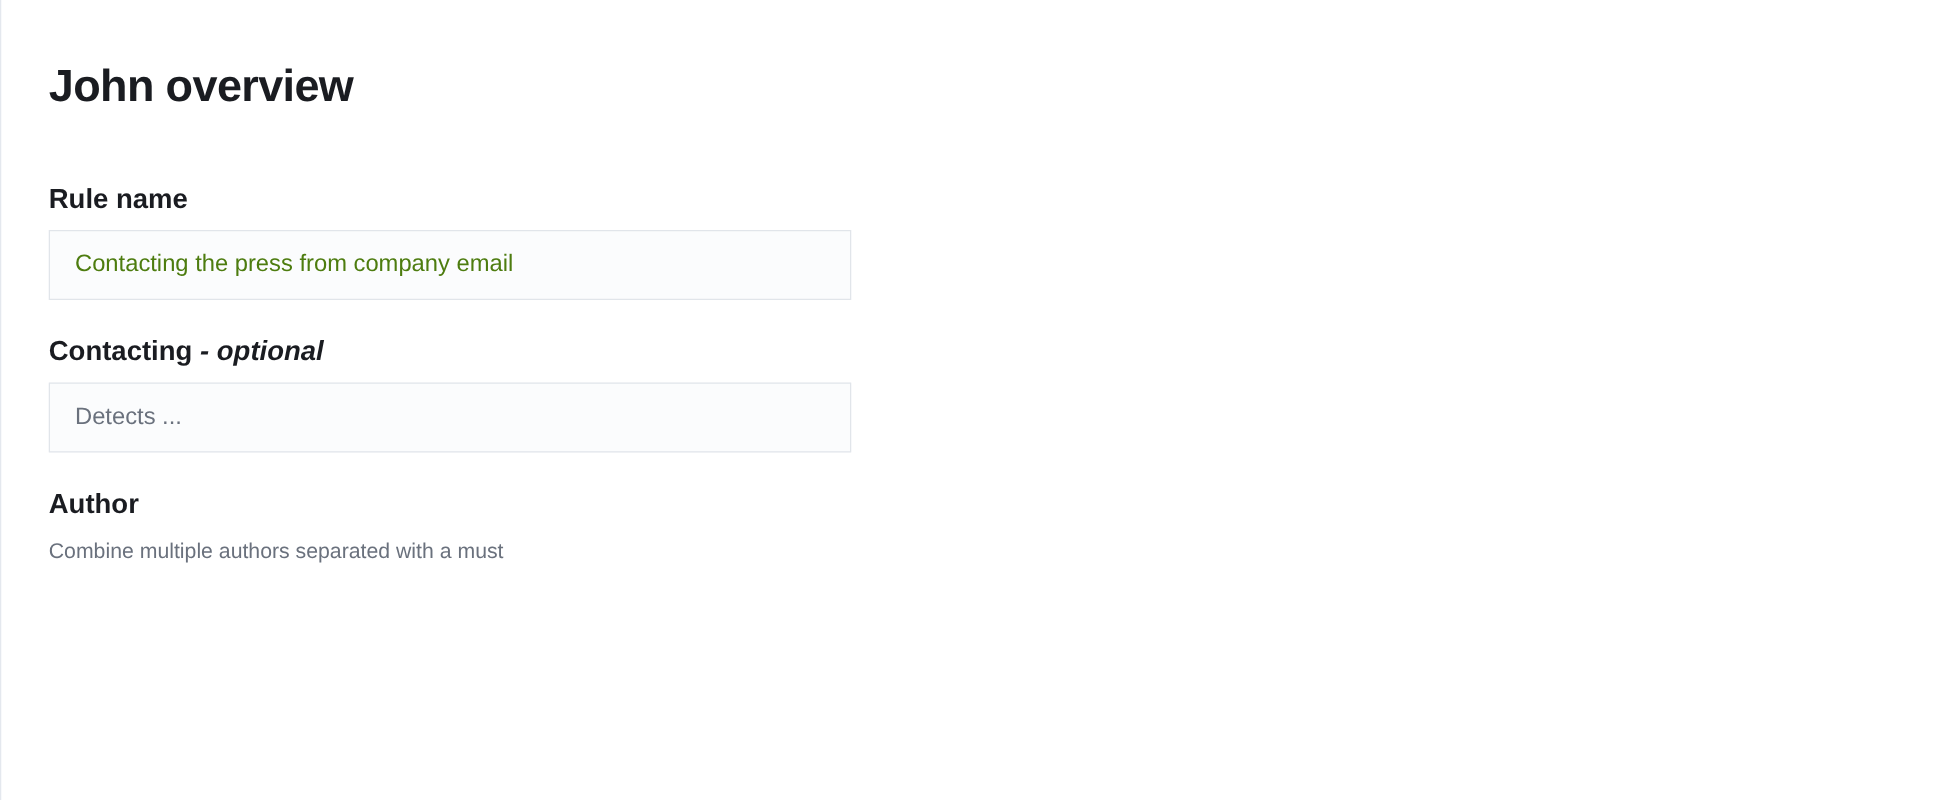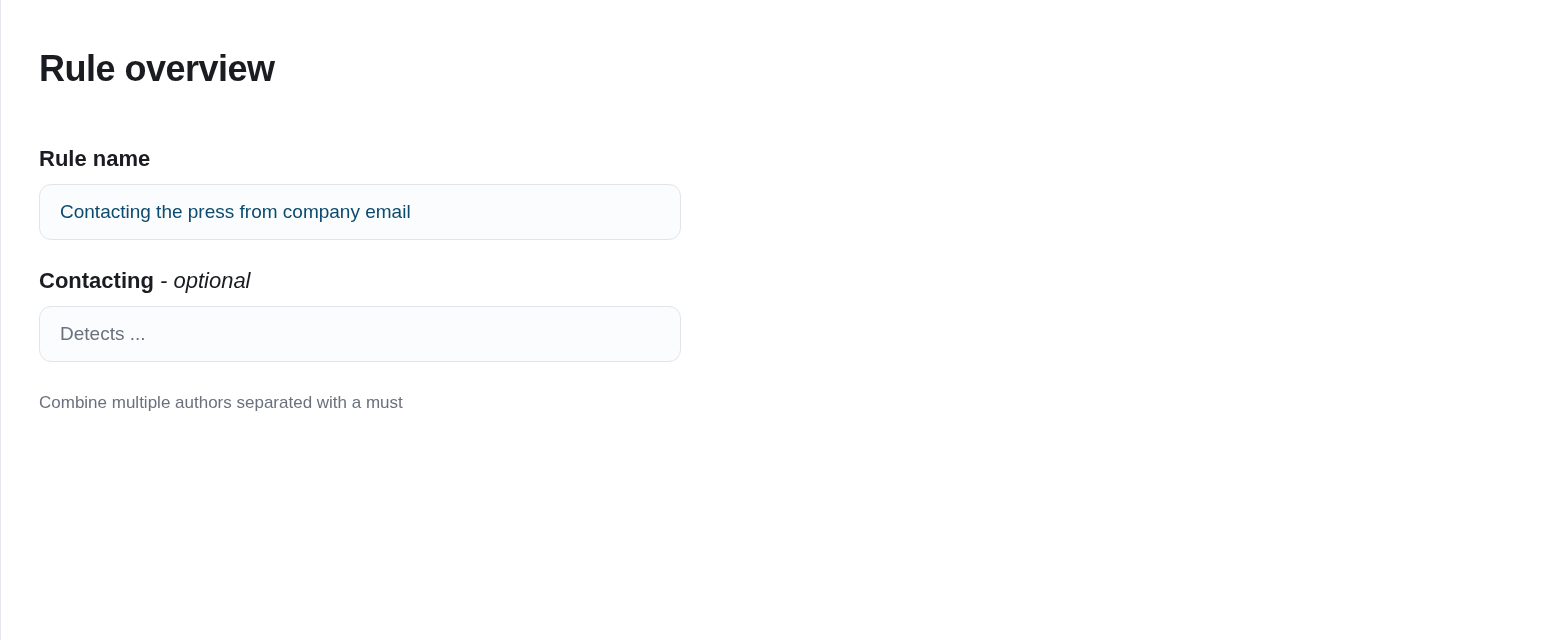--- a/index.html
+++ b/index.html
@@ -32,62 +32,63 @@
       max-width: 642px;
     }
     .field-label {
       font-size: 22px;
       font-weight: 700;
       color: #1a1c21;
       margin-bottom: 12px;
       display: block;
     }
     .label-suffix {
-      font-weight: 400;
+      font-weight: 700;
       font-style: italic;
       color: #1a1c21;
     }
     .text-input {
       width: 100%;
       height: 56px;
       padding: 0 20px;
       font-size: 19px;
-      color: #0c4a6e;
+      color: #4d7c0f;
       background: #fbfcfd;
       border: 1px solid #e1e5ea;
-      border-radius: 12px;
+      border-radius: 0;
       outline: none;
       font-family: inherit;
     }
     .text-input::placeholder {
       color: #6a717d;
     }
     .help-text {
       font-size: 17px;
       color: #6a717d;
       margin-top: 10px;
       line-height: 1.55;
     }
   </style>
 </head>
 <body>
 
 <div class="container">
 
-  <h1 class="page-title">Rule overview</h1>
+  <h1 class="page-title">John overview</h1>
 
   <div class="field-group">
     <label class="field-label">Rule name</label>
     <input type="text" class="text-input" value="Contacting the press from company email" style="">
   </div>
 
   <div class="field-group">
     <label class="field-label">
       <span>Contacting</span><span class="label-suffix"> - optional</span>
     </label>
     <input type="text" class="text-input" placeholder="Detects ..." style="">
   </div>
 
   <div class="field-group">
+    <label class="field-label">Author</label>
     <div class="help-text">Combine multiple authors separated with a must</div>
   </div>
 
 </div>
 
 </body></html>

